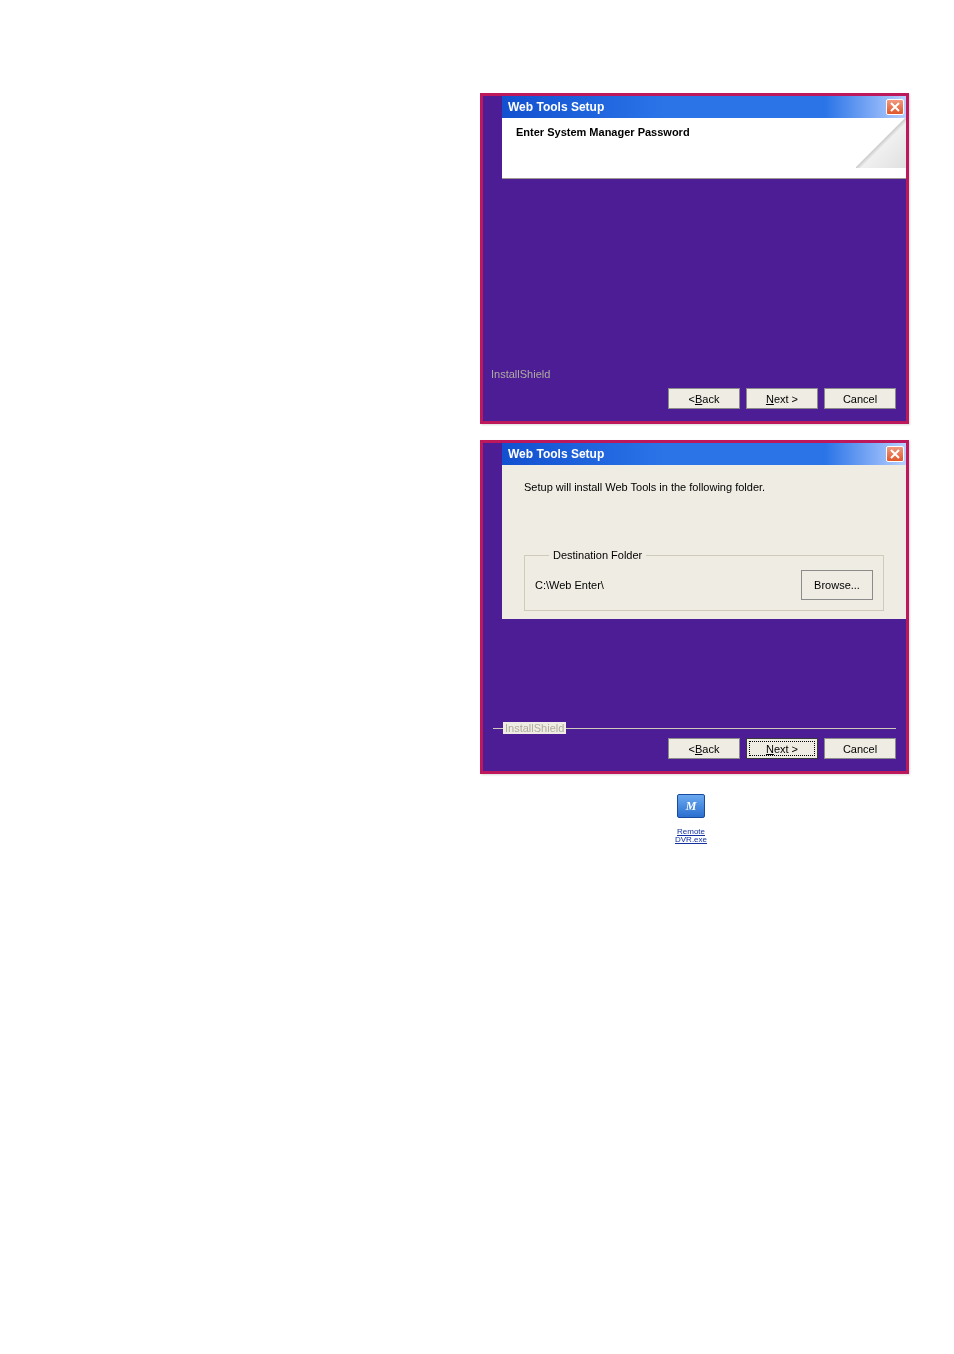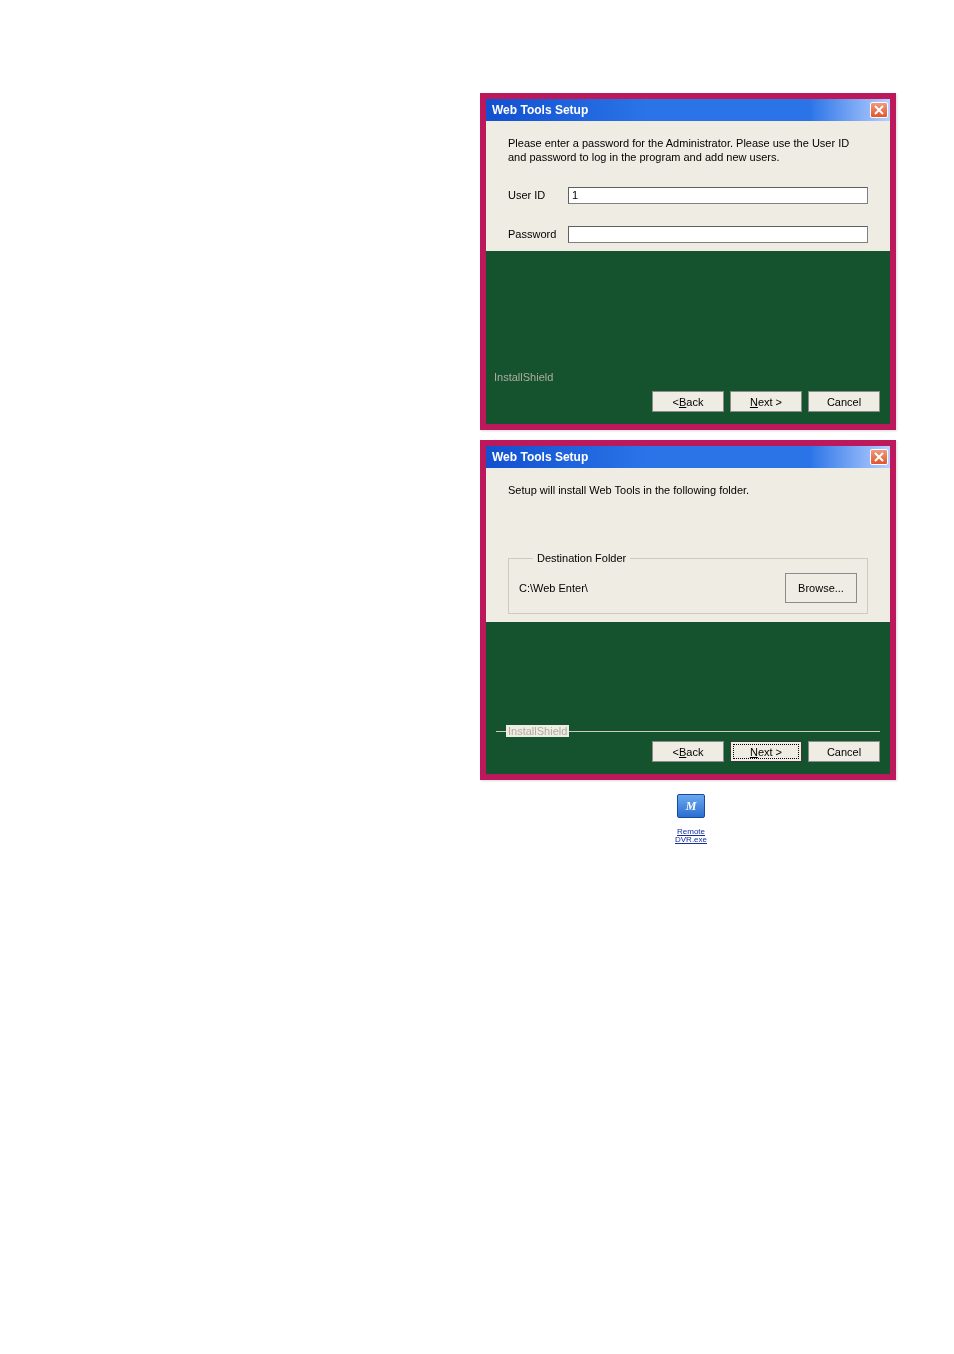--- a/index.html
+++ b/index.html
@@ -7,23 +7,24 @@
     padding: 0;
     background: #ffffff;
     font-family: Tahoma, Arial, sans-serif;
     font-size: 11px;
     width: 954px;
     height: 1354px;
   }
   .dialog {
     position: absolute;
     width: 404px;
-    border: 6px solid #be185d;
+    border: 3px solid #be185d;
     box-shadow: 1px 1px 2px rgba(0,0,0,0.15);
-    background: #14532d;
+    background: #4c1d95;
+    padding-left: 19px;
   }
   #dialog1 { left: 480px; top: 93px; height: 325px; }
   #dialog2 { left: 480px; top: 440px; height: 328px; }
 
   .titlebar {
     background: linear-gradient(to right, #1250d0, #2a74e8 40%, #2a74e8 80%, #b8d0ff);
     height: 22px;
     display: flex;
     align-items: center;
     justify-content: space-between;
@@ -242,30 +243,23 @@
 
 <div class="dialog" id="dialog1">
   <div class="titlebar">
     <span class="title-text">Web Tools Setup</span>
     <div class="close-btn">
       <svg viewBox="0 0 10 10">
           <path d="M1 1 L9 9 M9 1 L1 9" stroke="#fff" stroke-width="2"></path>
         </svg>
     </div>
   </div>
-  <div class="body-panel">
-    <div class="instruction">Please enter a password for the Administrator. Please use the User ID and password to log in the program and add new users.</div>
-    <div class="form-row">
-      <label>User ID</label>
-      <input class="text-input" type="text" value="1" style="">
-    </div>
-    <div class="form-row">
-      <label>Password</label>
-      <input class="text-input" type="password" value="" style="">
-    </div>
+  <div class="header-panel">
+    <div class="header-title">Enter System Manager Password</div>
+    <div class="page-curl"></div>
   </div>
   <div id="d1-footer-label-wrap">
     <span id="d1-installshield">InstallShield</span>
   </div>
   <div class="footer">
     <div class="btn-row">
       <button class="btn">
         <span>&lt; </span>
           <span class="ul">B</span>
           <span>ack</span>

